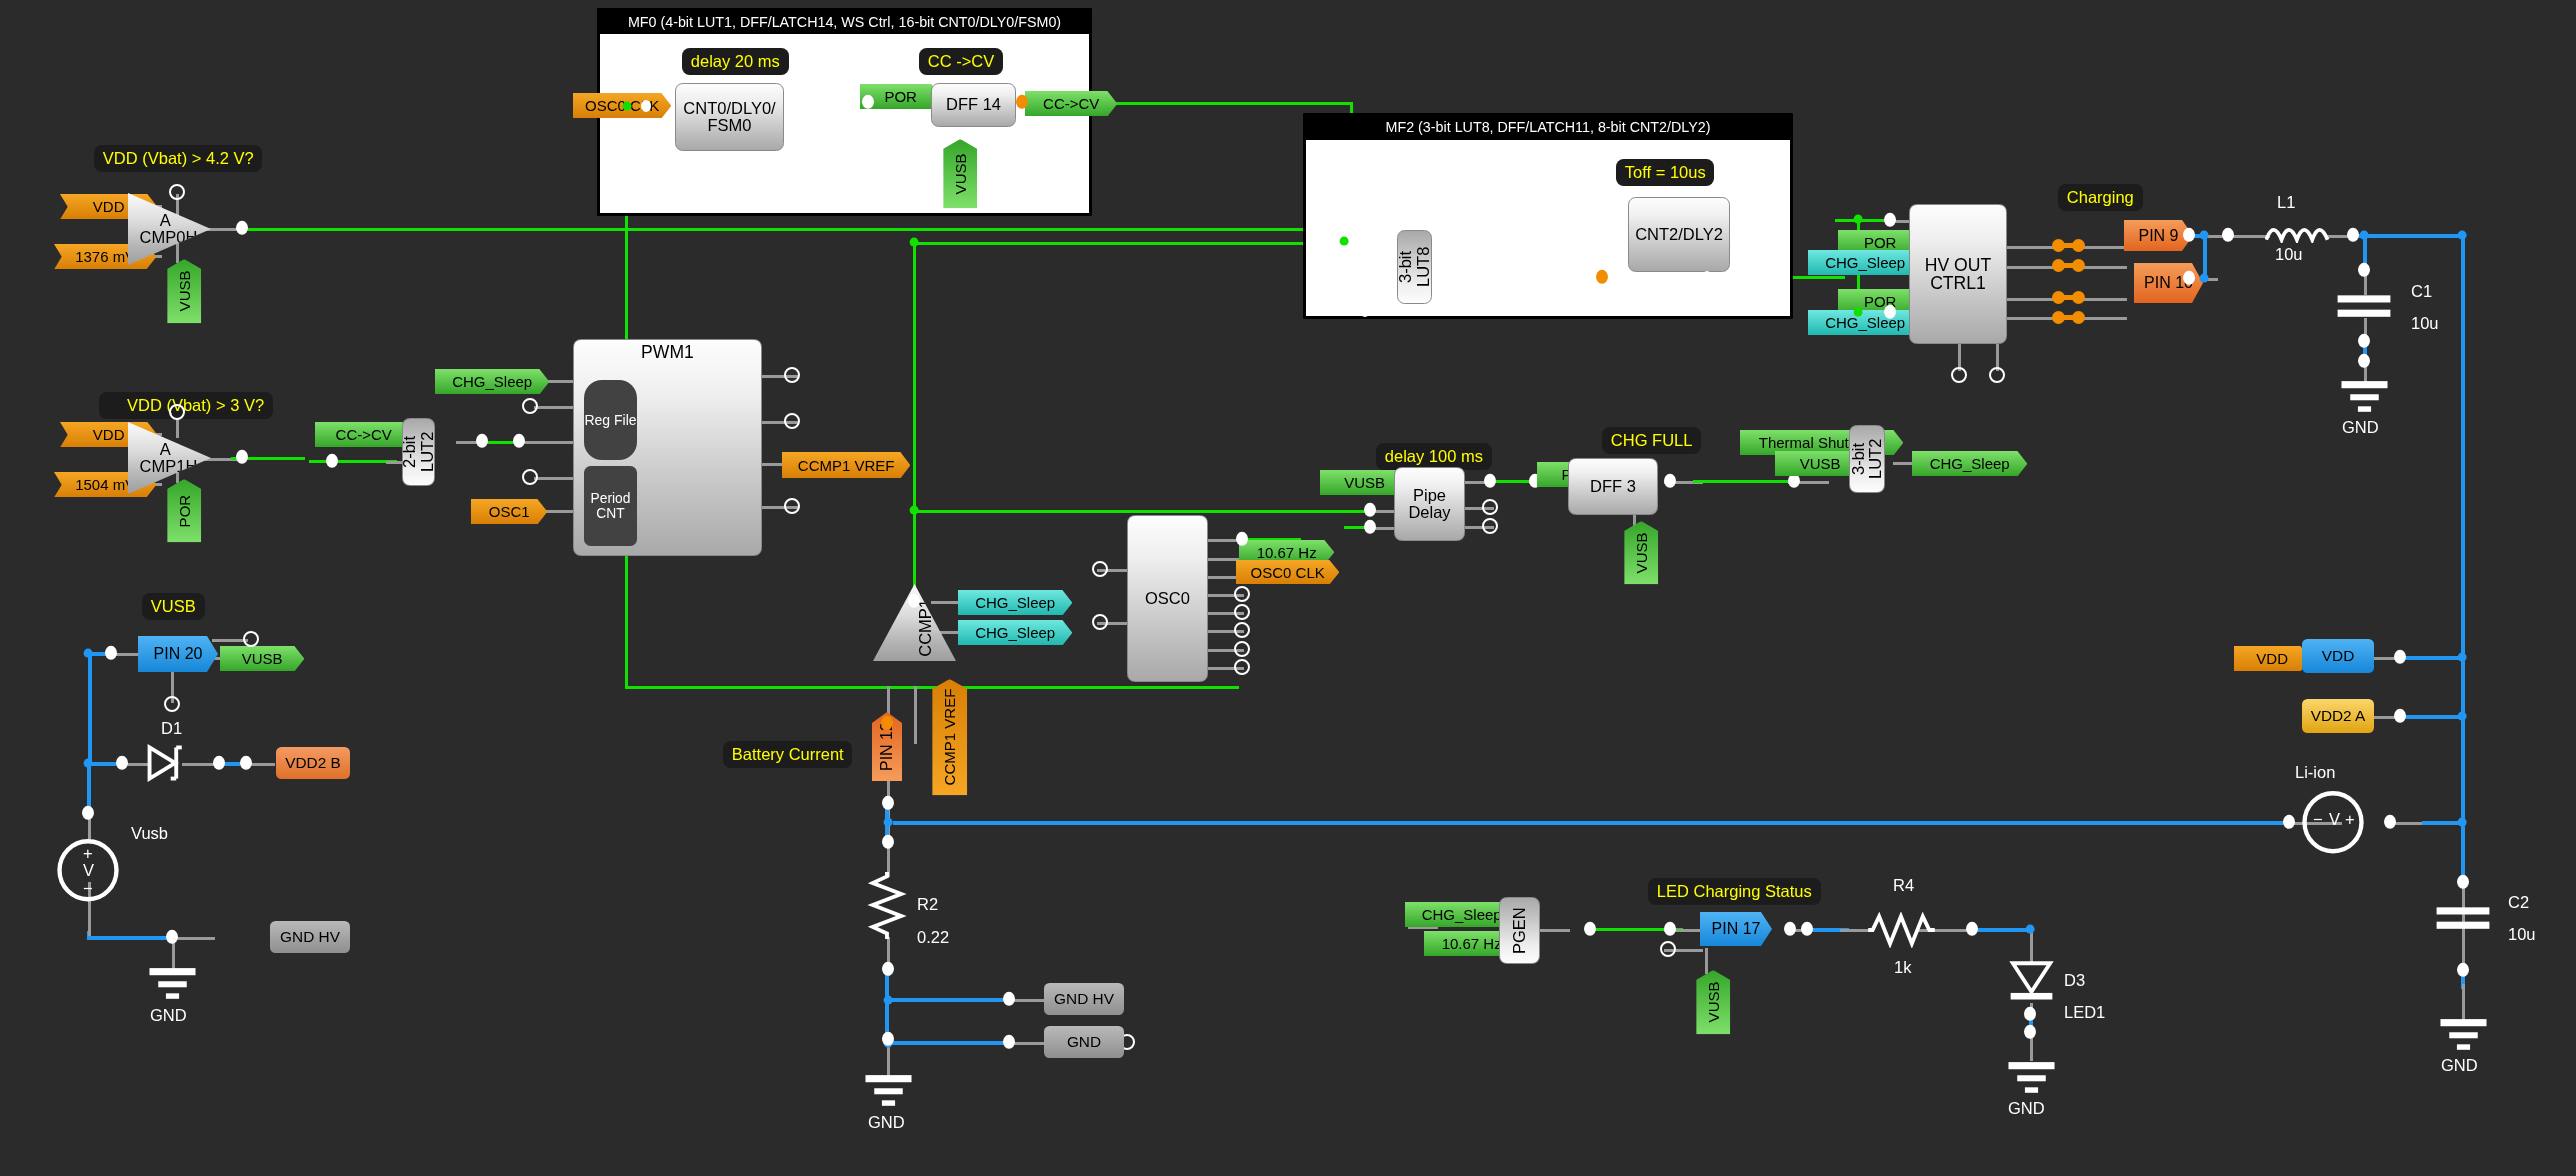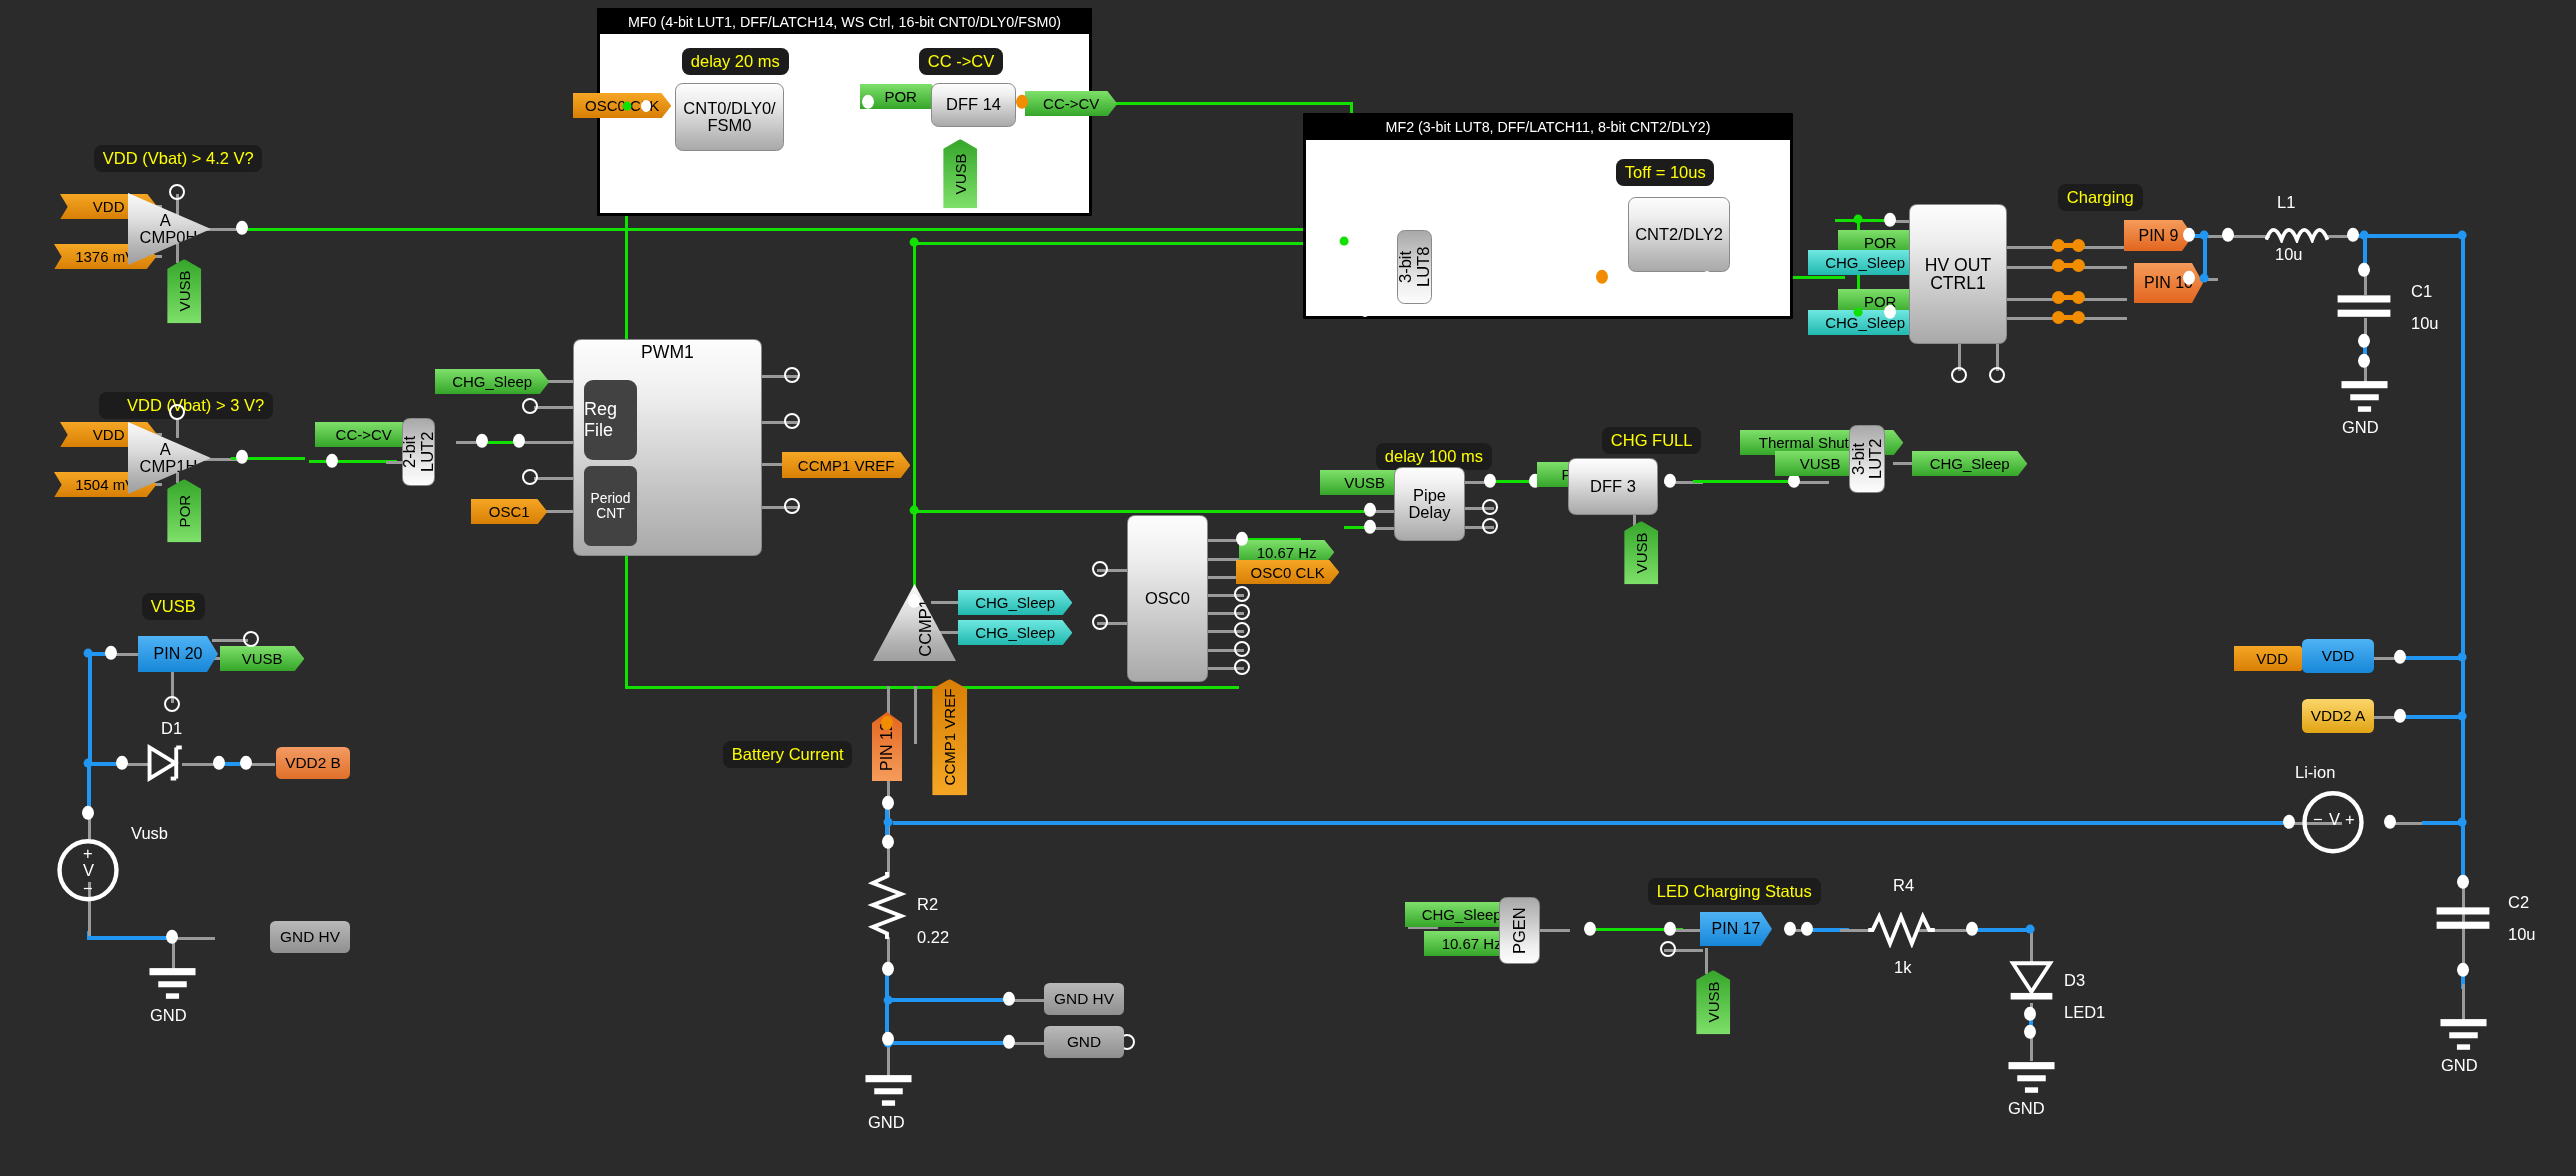--- a/index.html
+++ b/index.html
@@ -374,21 +374,21 @@
   <div class="tag green out" style="left:315px;top:422px;width:82px;height:22px;">CC-&gt;CV</div>
   <div class="blk vert" style="left:402px;top:418px;width:31px;height:66px;white-space:pre-line;"><span>2-bit
 LUT2</span></div>
   <div class="node" style="left:332px;top:461px;"></div>
   <div class="node" style="left:482px;top:441px;"></div>
   <div class="node" style="left:519px;top:441px;"></div>
 
   <div class="blk" style="left:573px;top:339px;width:187px;height:212px;align-items:flex-start;padding-top:3.3px;">
     <span style="font-size:17.6px;">PWM1</span>
   </div>
-  <div class="abs" style="left:584px;top:380px;width:53px;height:80px;background:#424242;border-radius:9px;color:#fff;display:flex;align-items:center;justify-content:center;font-size:18px;">
+  <div class="abs" style="left:584px;top:380px;width:53px;height:80px;background:#424242;border-radius:18px;color:#fff;display:flex;align-items:center;justify-content:center;font-size:14px;">
     <span>Reg File</span>
     </div>
   <div class="abs" style="left:584px;top:466px;width:53px;height:80px;background:#424242;border-radius:6.6px;color:#fff;display:flex;align-items:center;justify-content:center;font-size:13.8px;text-align:center;">
     <span>Period CNT</span>
     </div>
 
   <div class="tag green out" style="left:435px;top:369px;width:99px;height:22px;">CHG_Sleep</div>
   <div class="tag orange out" style="left:471px;top:499px;width:61px;height:22px;">OSC1</div>
   <div class="tag orange out" style="left:782px;top:452px;width:113px;height:23px;">CCMP1 VREF</div>
   <div class="node hollow" style="left:792px;top:375px;"></div>

